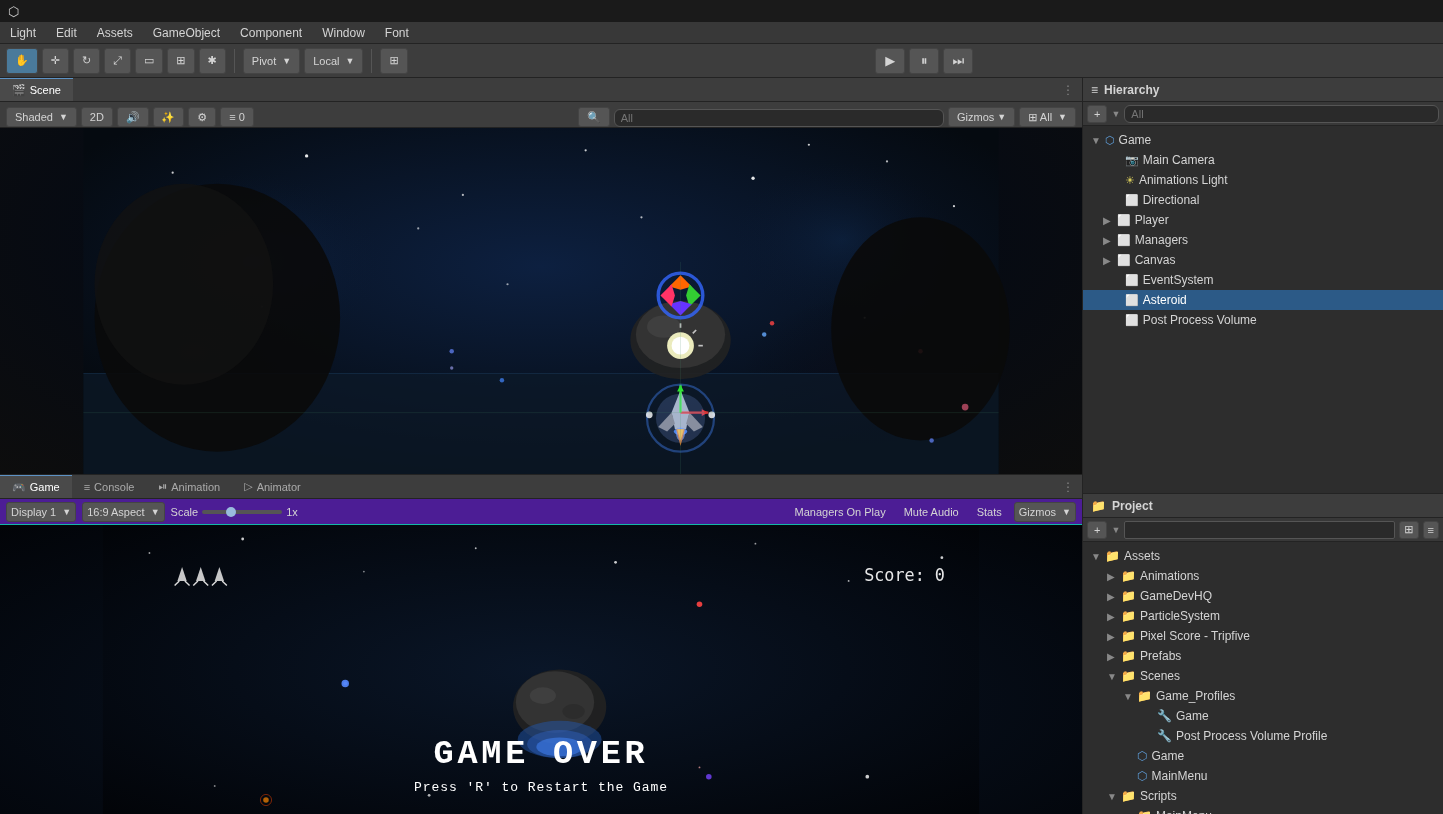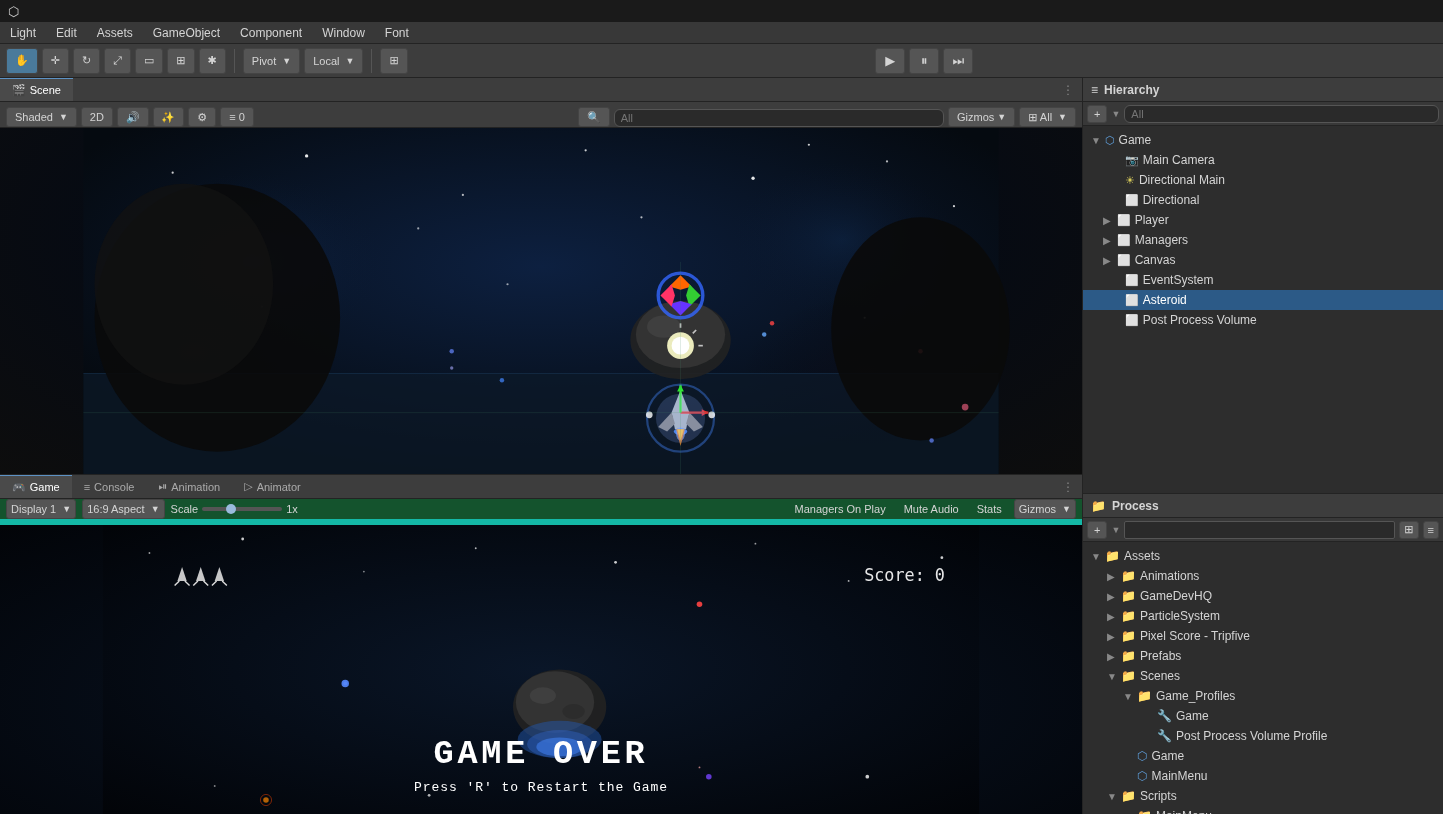--- a/index.html
+++ b/index.html
@@ -165,26 +165,26 @@
     
     .game-panel {
       height: 340px;
       display: flex;
       flex-direction: column;
       border-right: 1px solid #232323;
       border-top: 1px solid #232323;
     }
 
     .game-toolbar {
-      background: #14532d;
+      background: #4c1d95;
       height: 26px;
       display: flex;
       align-items: center;
       padding: 0 6px;
-      border-bottom: 6px solid #14b8a6;
+      border-bottom: 1px solid #14b8a6;
       gap: 6px;
       font-size: 11px;
     }
     .game-toolbar-select {
       background: #555;
       border: 1px solid #444;
       color: #d4d4d4;
       height: 20px;
       padding: 0 4px;
       font-size: 11px;
@@ -737,21 +737,21 @@
 
         <div class="hierarchy-item" style="padding-left:28px">
           <span class="expand-arrow"></span>
           <span class="item-icon icon-light-blue">📷</span>
           <span>Main Camera</span>
         </div>
 
         <div class="hierarchy-item" style="padding-left:28px">
           <span class="expand-arrow"></span>
           <span class="item-icon icon-yellow">☀</span>
-          <span>Directional Main</span>
+          <span>Animations Light</span>
         </div>
 
         <div class="hierarchy-item" style="padding-left:28px">
           <span class="expand-arrow"></span>
           <span class="item-icon icon-cyan">⬜</span>
           <span>Directional</span>
         </div>
 
         <div class="hierarchy-item" style="padding-left:20px">
           <span class="expand-arrow">▶</span>
@@ -787,21 +787,21 @@
           <span class="expand-arrow"></span>
           <span class="item-icon icon-cyan">⬜</span>
           <span>Post Process Volume</span>
         </div>
       </div>
     </div>
 
     <div class="project-panel">
       <div class="project-header">
         <span>📁</span>
-        <span style="margin-left:6px">Process</span>
+        <span style="margin-left:6px">Project</span>
       </div>
       <div class="project-toolbar">
         <button class="toolbar-btn" style="height:18px;padding:0 6px;font-size:11px">+</button>
         <span style="font-size:9px;color:#888">▼</span>
         <input class="project-search" placeholder="" style="">
         <button class="toolbar-btn" style="height:18px;padding:0 4px">⊞</button>
         <button class="toolbar-btn" style="height:18px;padding:0 4px">≡</button>
       </div>
       <div class="project-content">
 

